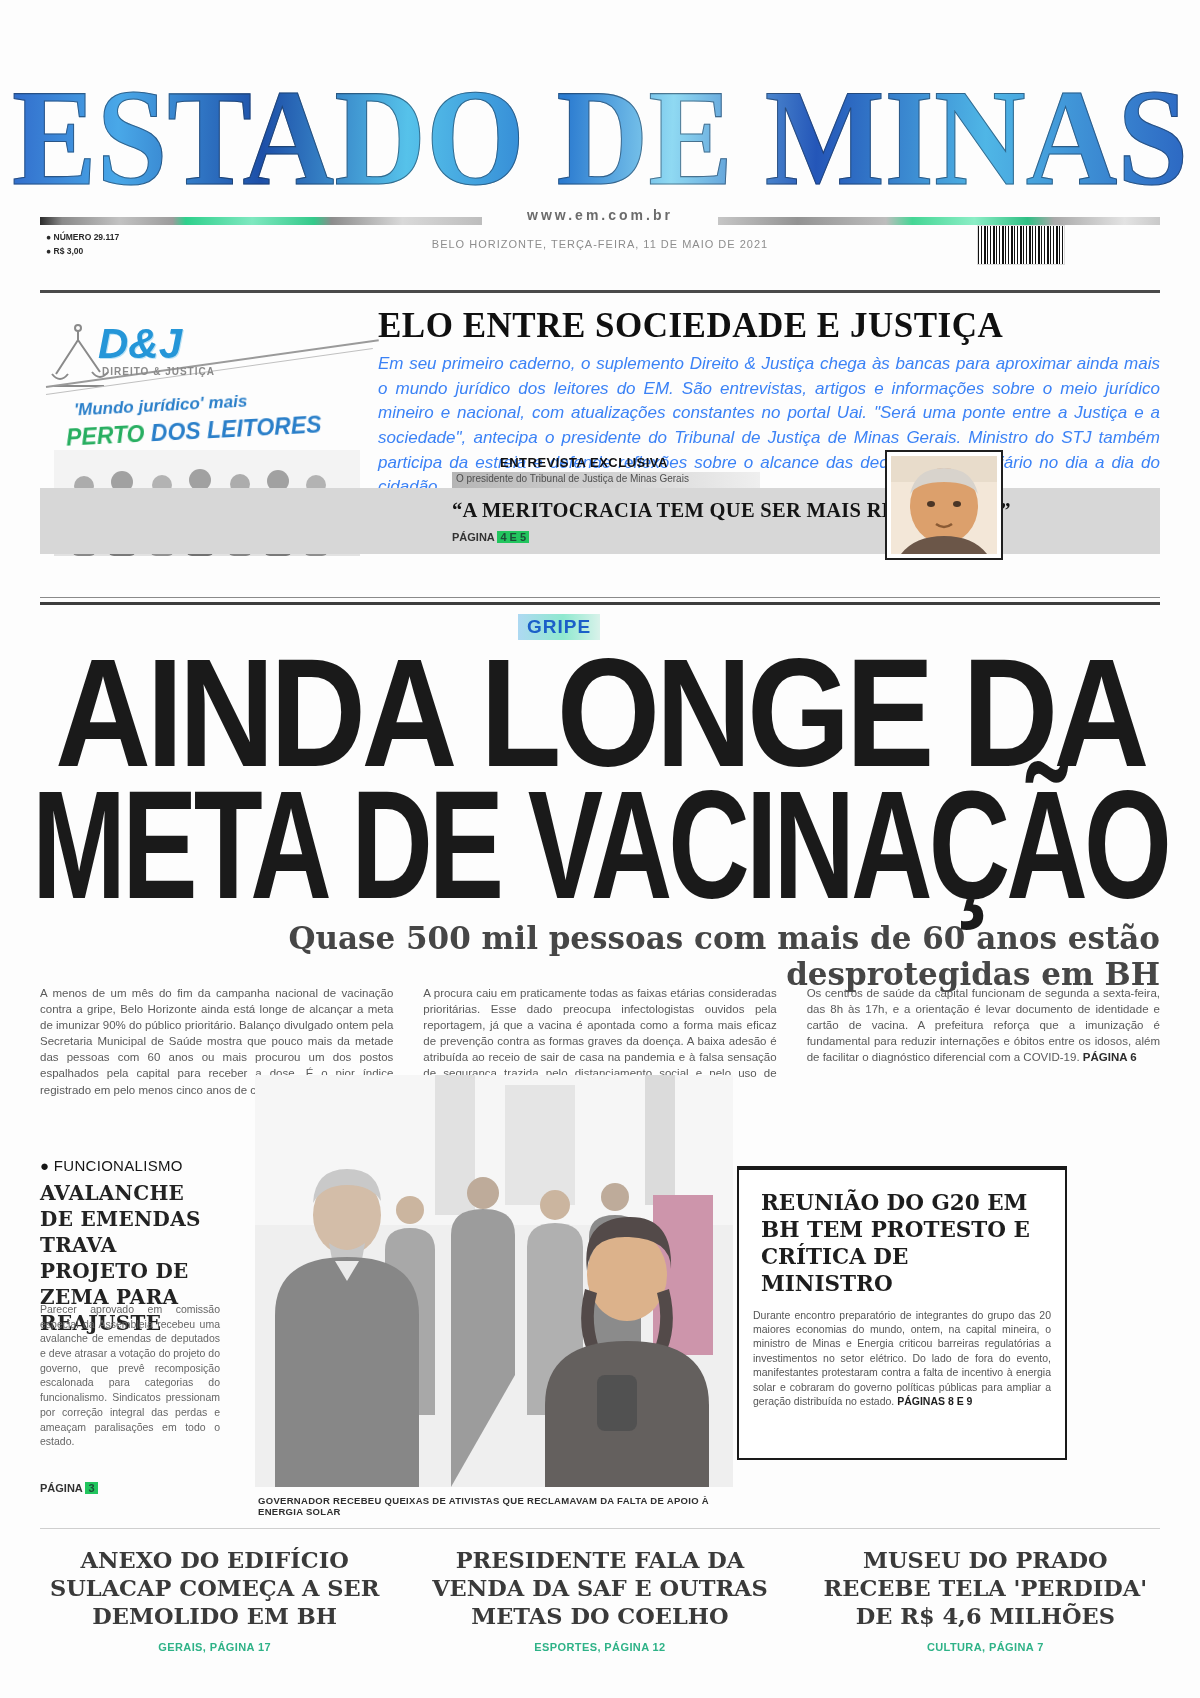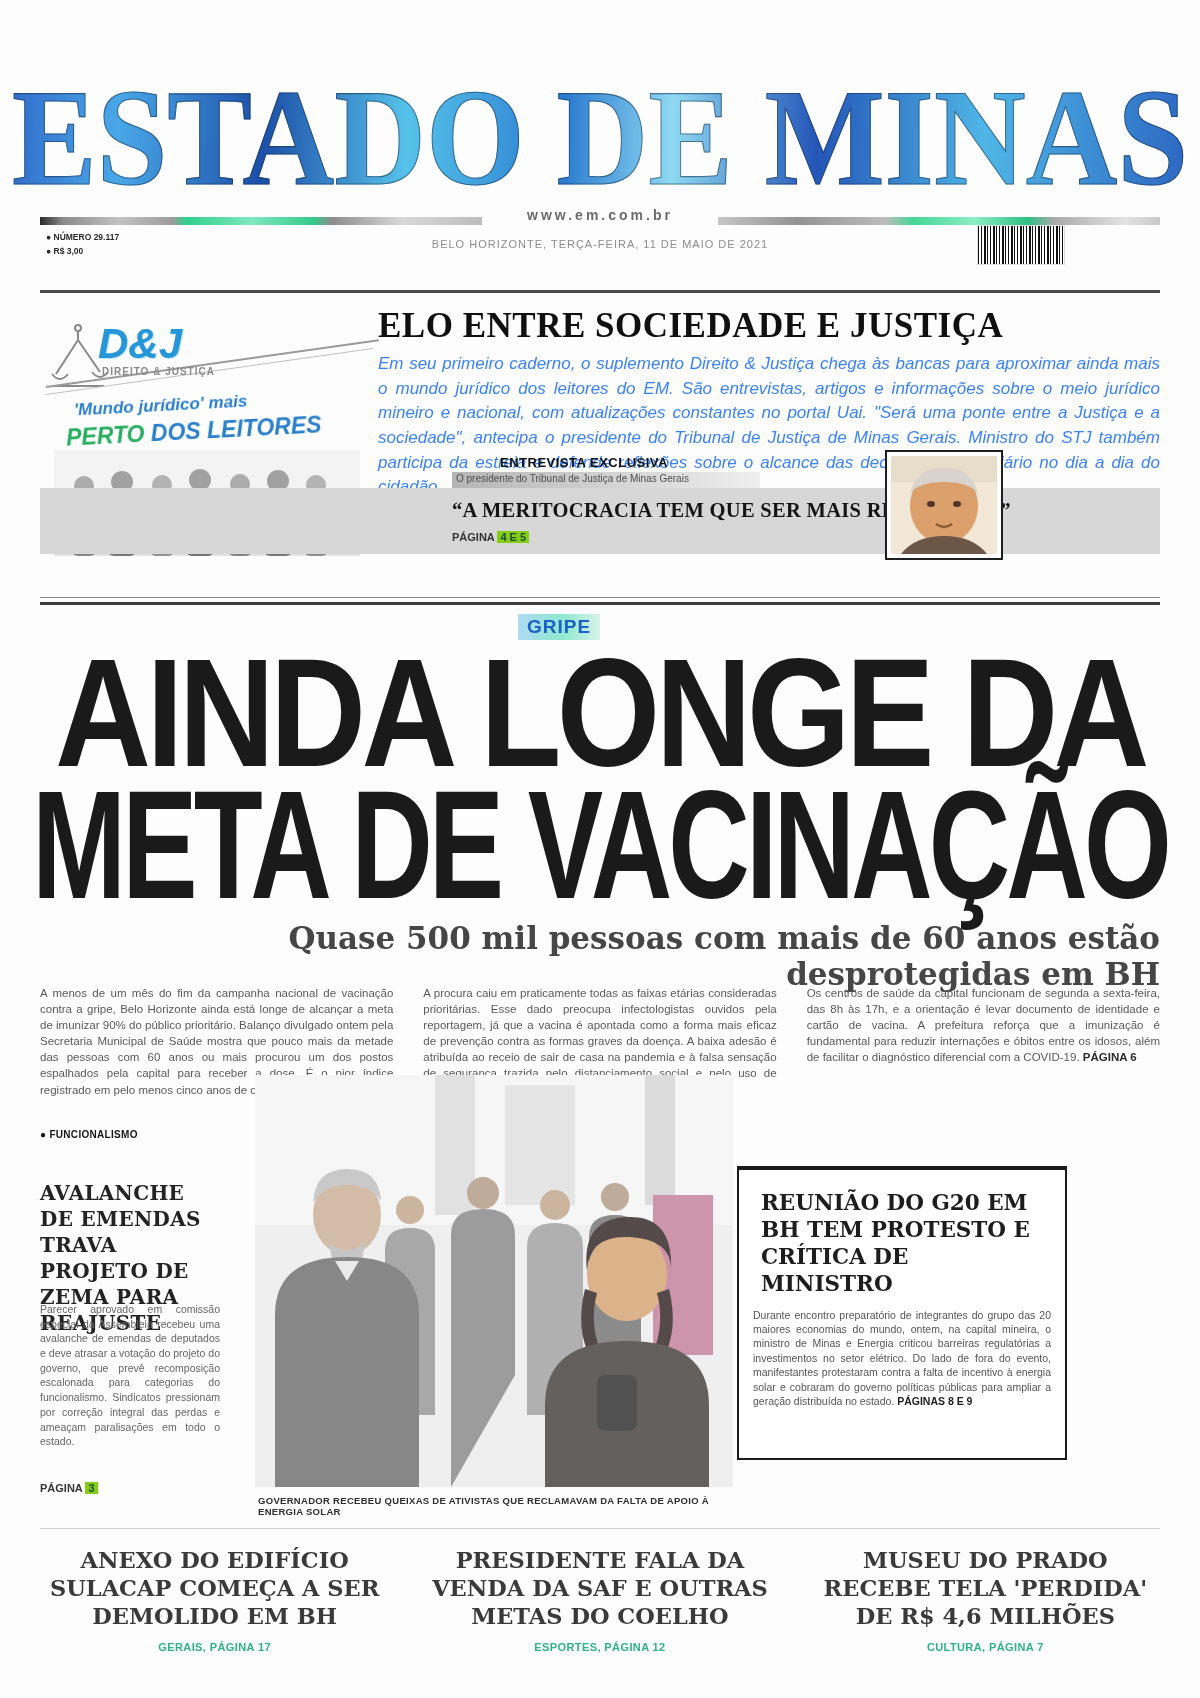--- a/index.html
+++ b/index.html
@@ -55,42 +55,42 @@
     font-weight:900;font-size:35px;color:#101010;letter-spacing:.5px;transform:scaleY(1.05);transform-origin:top left;}
   .top-body{left:378px;top:352px;width:782px;font-size:17px;line-height:1.45;text-align:justify;
     color:#3b82f6;font-style:italic;}
   .kicker{left:452px;top:455px;font-size:13px;font-weight:800;color:#111;letter-spacing:.5px;padding-left:48px;}
   .name-strip{left:452px;top:472px;width:300px;height:14px;font-size:10px;color:#4e4e4e;
     background:linear-gradient(90deg,#b5b5b5,#efefef);padding:1px 4px;}
   .gray-band{left:40px;top:488px;width:1120px;height:66px;background:#d7d7d7;}
   .quote{left:452px;top:499px;width:560px;font-family:"Liberation Serif","DejaVu Serif",serif;
     font-weight:900;font-size:20.5px;color:#141414;letter-spacing:.3px;}
   .pageref{font-size:11px;font-weight:800;color:#333;}
-  .pageref .hl{background:#84cc16;padding:0 3px;color:#1d4d38;}
+  .pageref .hl{background:#22c55e;padding:0 3px;color:#1d4d38;}
   .quote-ref{left:452px;top:531px;}
   .portrait{left:885px;top:450px;background:#fff;border:2px solid #1f1f1f;padding:4px;line-height:0;}
 
   .rule-double{left:40px;top:597px;width:1120px;height:4px;border-top:1px solid #8a8a8a;
     border-bottom:3px solid #3d3d3d;}
 
   
   .badge{left:518px;top:614px;padding:2px 9px;font-size:19px;font-weight:900;letter-spacing:1px;
     color:#1b5fc8;background:linear-gradient(90deg,#aed9f2 0%,#8fe9cf 55%,#d9f2ea 100%);}
   .main-line{left:50%;white-space:nowrap;font-weight:900;color:#1a1a1a;font-size:143px;
     letter-spacing:-5px;transform-origin:center top;}
   .main-line1{top:625px;transform:translateX(-50%) scaleX(.93) scaleY(1.08);}
   .main-line2{top:757px;transform:translateX(-50%) scaleX(.79) scaleY(1.08);}
   .subhead{left:40px;top:920px;width:1120px;text-align:right;
     font-family:"DejaVu Serif","Liberation Serif",serif;font-weight:bold;font-size:31px;color:#464646;}
   .main-cols{left:40px;top:985px;width:1120px;display:flex;gap:30px;}
   .main-cols p{margin:0;flex:1;font-size:11.5px;line-height:1.4;text-align:justify;color:#5a5a5a;}
   .main-cols b{color:#2c2c2c;}
 
   
-  .func-kicker{left:40px;top:1129px;font-size:10px;font-weight:700;color:#161616;letter-spacing:.3px;}
+  .func-kicker{left:40px;top:1157px;font-size:15px;font-weight:400;color:#161616;letter-spacing:.3px;}
   .func-headline{left:40px;top:1180px;width:180px;font-family:"DejaVu Serif","Liberation Serif",serif;
     font-weight:900;font-size:20px;line-height:1.3;color:#232323;letter-spacing:.3px;}
   .func-body{left:40px;top:1302px;width:180px;font-size:10.5px;line-height:1.4;text-align:justify;color:#666;}
   .func-ref{left:40px;top:1482px;}
   .main-photo{left:255px;top:1075px;line-height:0;}
   .photo-caption{left:258px;top:1495px;width:472px;font-size:9.5px;font-weight:700;color:#2e2e2e;
     letter-spacing:.3px;}
   .g20-box{left:737px;top:1166px;width:330px;height:294px;box-sizing:border-box;background:#fff;
     border:2px solid #1a1a1a;border-top-width:4px;padding:12px 14px;}
   .g20-headline{font-family:"DejaVu Serif","Liberation Serif",serif;font-weight:900;font-size:21.5px;

